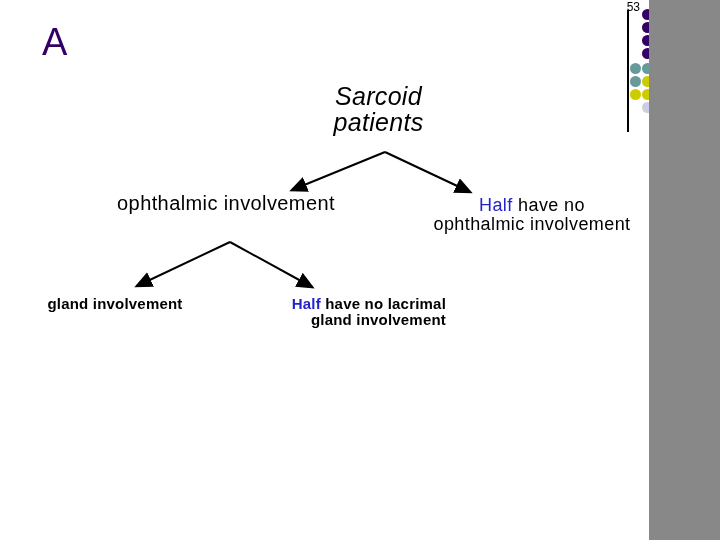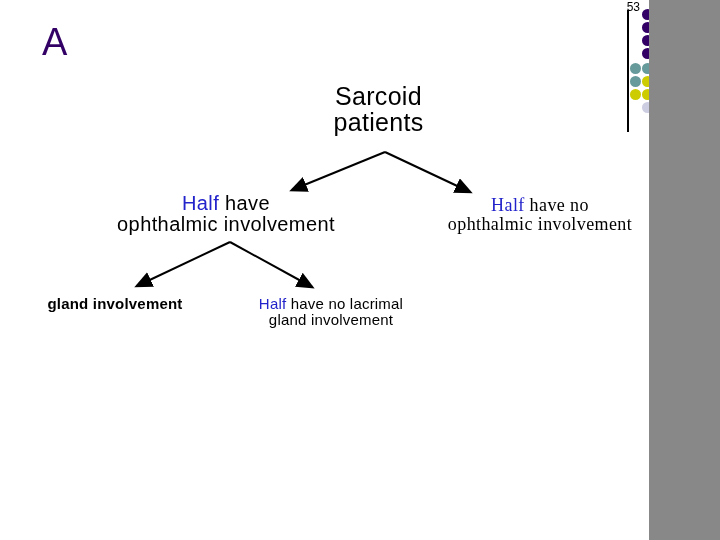--- a/index.html
+++ b/index.html
@@ -51,20 +51,21 @@
     position: absolute;
     left: 296px;
     top: 83px;
     width: 165px;
     margin: 0;
     font-size: 25px;
     line-height: 26px;
     font-weight: 400;
     text-align: center;
     letter-spacing: 0.3px;
+    font-style: italic;
   }
   .connectors {
     position: absolute;
     left: 0;
     top: 0;
     pointer-events: none;
   }
   .node {
     position: absolute;
     text-align: center;
@@ -73,44 +74,44 @@
   }
   .node .half { color: #2323cb; }
   .node-left2 {
     left: 66px;
     top: 193px;
     width: 320px;
     font-size: 20px;
     line-height: 21px;
   }
   .node-right2 {
-    left: 380px;
+    left: 372px;
     top: 196px;
     width: 320px;
     font-size: 18px;
     line-height: 19px;
-    font-family: Liberation Serif, serif;
   }
   .node-bottom-left {
     left: 0px;
     top: 296px;
     width: 230px;
     font-size: 15px;
     line-height: 16px;
     font-weight: 700;
     letter-spacing: 0.2px;
   }
   .node-bottom-right {
     left: 216px;
     top: 296px;
     width: 230px;
     font-size: 15px;
     line-height: 16px;
-    font-weight: 400;
+    font-weight: 700;
     letter-spacing: 0.2px;
+    text-align: right;
   }
 </style>
 </head>
 <body>
 
 <div id="slide">
 
   <div class="page-number">53</div>
 
   <div class="corner-line"></div>
@@ -158,21 +159,20 @@
         <path d="M0,0 L9,4 L0,8 z" fill="#000"></path>
       </marker>
     </defs>
     <line x1="385" y1="152" x2="292" y2="190" stroke="#000" stroke-width="2" marker-end="url(#ah)"></line>
     <line x1="385" y1="152" x2="470" y2="192" stroke="#000" stroke-width="2" marker-end="url(#ah)"></line>
     <line x1="230" y1="242" x2="137" y2="286" stroke="#000" stroke-width="2" marker-end="url(#ah)"></line>
     <line x1="230" y1="242" x2="312" y2="287" stroke="#000" stroke-width="2" marker-end="url(#ah)"></line>
   </svg>
 
   <div class="node node-left2">
-    <div><span class="half" style="color: rgb(35, 35, 203);">Half</span><span> have</span></div>
     <div>ophthalmic involvement</div>
   </div>
 
   <div class="node node-right2">
     <div><span class="half" style="color: rgb(35, 35, 203);">Half</span><span> have no</span></div>
     <div>ophthalmic involvement</div>
   </div>
 
   <div class="node node-bottom-left">
     <div>gland involvement</div>

